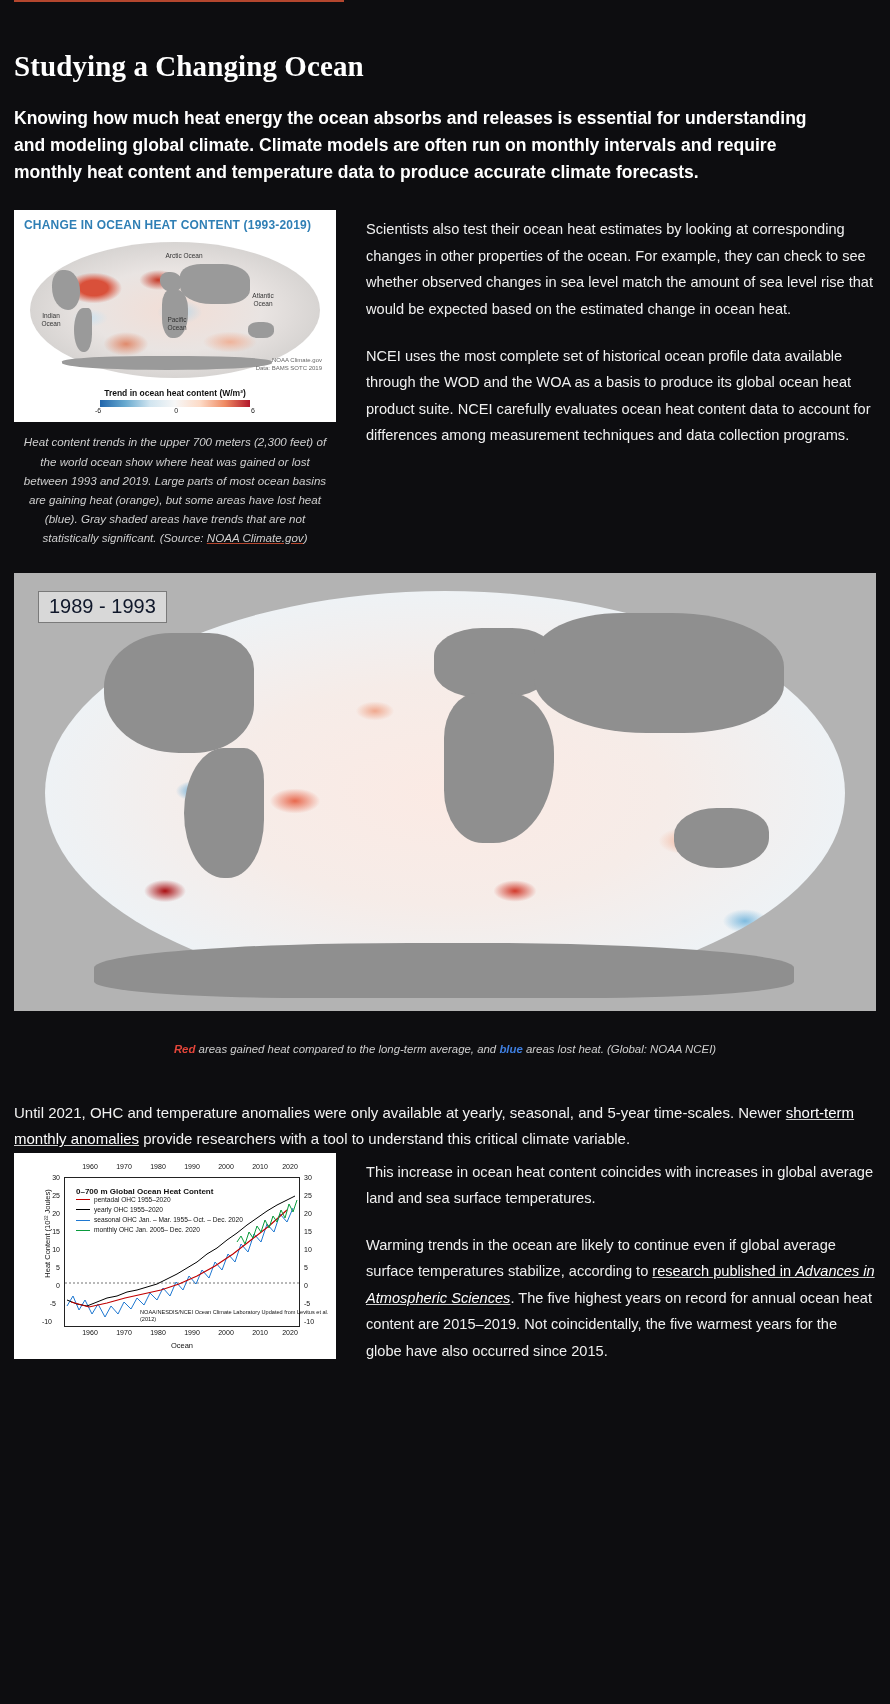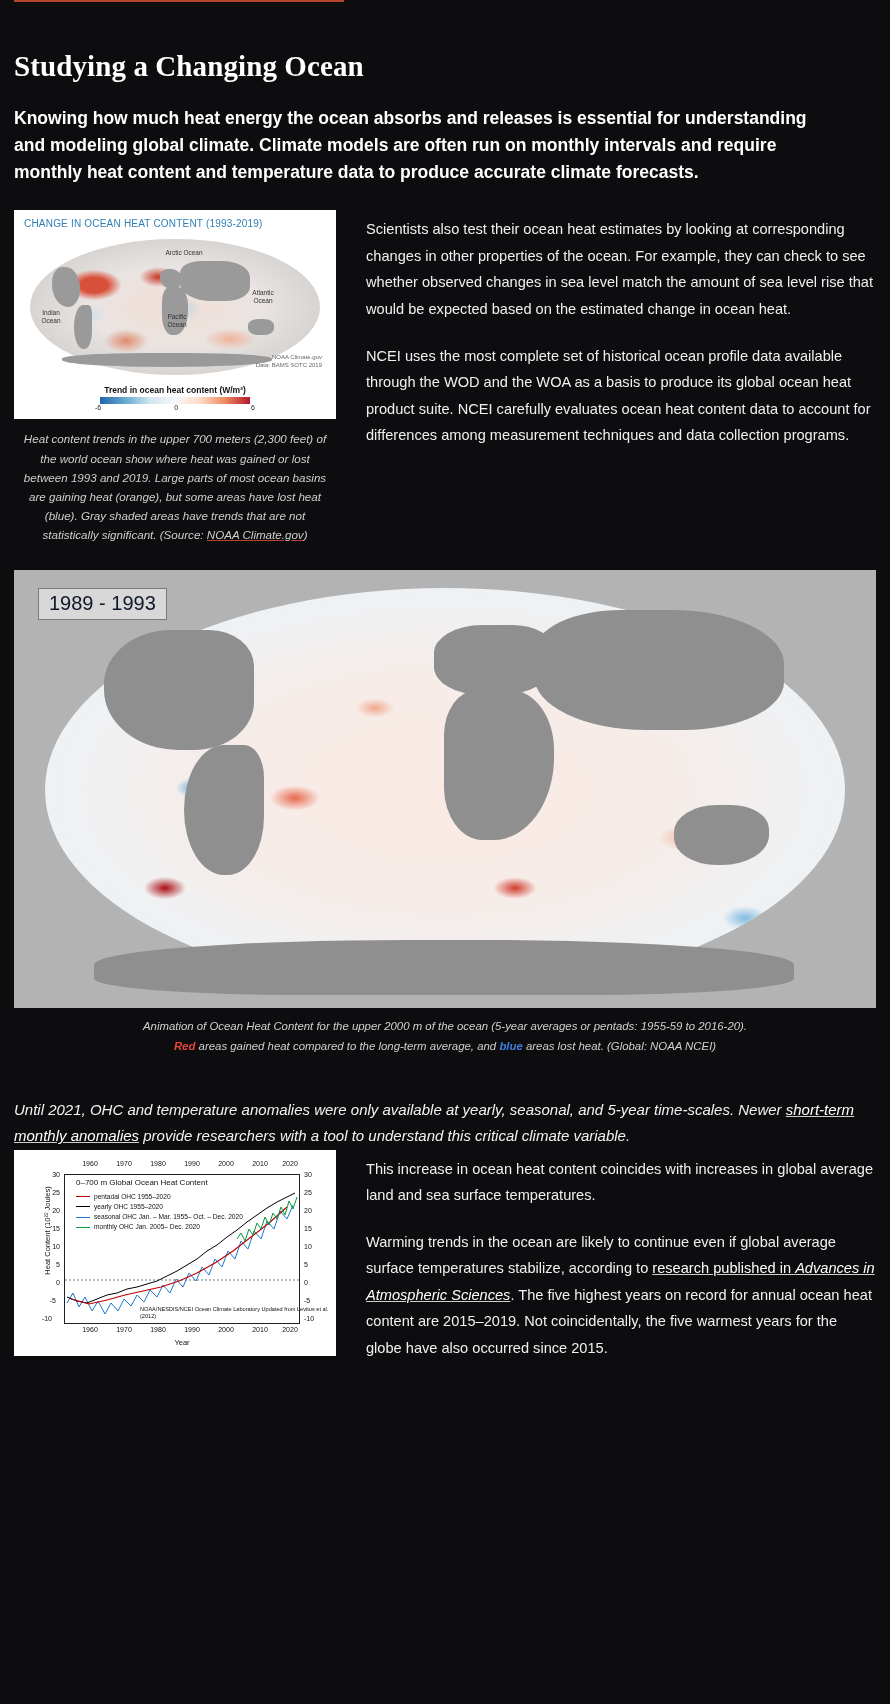--- a/index.html
+++ b/index.html
@@ -55,22 +55,22 @@
   .col-right p:last-child { margin-bottom: 0; }
 
   .figure-card {
     background: #ffffff;
     color: #111;
     width: 322px;
     padding: 6px 8px 8px 8px;
   }
   .fig-title {
     color: #2f7fb5;
-    font-size: 10px;
-    font-weight: 400;
+    font-size: 12px;
+    font-weight: 700;
     letter-spacing: 0.2px;
     margin: 2px 0 2px 2px;
   }
 
   
   .map1-wrap { position: relative; width: 306px; height: 152px; background: #fff; overflow: hidden;}
   .globe1 {
     position: absolute; left: 8px; top: 8px;
     width: 290px; height: 136px;
     background:
@@ -135,37 +135,37 @@
     font-size: 20px; padding: 3px 10px 4px 10px;
     border: 1px solid #7a7a7a;
   }
   .big-caption {
     font-size: 11.4px; font-style: italic; color: #d0d0d0;
     text-align: center; line-height: 1.75; margin: 9px 40px 0 40px;
   }
   .big-caption .red { color:#e2453a; font-weight:700; font-style:italic;}
   .big-caption .blue { color:#3f7fe0; font-weight:700; font-style:italic;}
 
-  .para-block { margin: 40px 0 0 0; font-style: italic; }
+  .para-block { margin: 40px 0 0 0; }
   .para-block p {
     font-size: 15px; line-height: 1.75; margin: 0; color:#f2f2f2;
   }
   .para-block a { color:#ffffff; text-decoration: underline; text-decoration-color:#cfcfcf;}
 
   .subhead {
     font-size: 17.5px; font-weight: 700; line-height: 1.55;
     margin: 30px 0 24px 0; color:#ffffff; max-width: 820px;
   }
   .subhead em { font-style: italic; }
 
   
   .chart-card { background:#ffffff; color:#111; width:322px; padding:6px 6px 4px 6px; }
   .chart-area { position:relative; width: 310px; height: 196px; }
   .ch-plot { position:absolute; left:44px; top:18px; width: 236px; height: 150px; border:1px solid #222;}
-  .ch-title { position:absolute; left:56px; top:22px; font-size:8px; font-weight:400; color:#111;}
+  .ch-title { position:absolute; left:56px; top:28px; font-size:8px; font-weight:700; color:#111;}
   .ch-ylab { position:absolute; left:-28px; top:70px; transform:rotate(-90deg); font-size:7.5px; color:#111; width:110px; text-align:center;}
   .ch-xlab { position:absolute; left:44px; top:182px; width:236px; text-align:center; font-size:7.5px; color:#111;}
   .ch-tickL { position:absolute; font-size:7px; color:#111; text-align:right; width:22px;}
   .ch-tickR { position:absolute; font-size:7px; color:#111; text-align:left; width:22px;}
   .ch-tickT { position:absolute; font-size:7px; color:#111; text-align:center; width:30px;}
   .ch-tickB { position:absolute; font-size:7px; color:#111; text-align:center; width:30px;}
   .legend { position:absolute; left:56px; top:36px; font-size:6.6px; color:#111; line-height:1.55;}
   .legend .row { display:flex; align-items:center; gap:4px;}
   .legend .sw { display:inline-block; width:14px; height:0; border-top:1.4px solid #000;}
   .note { position:absolute; left:120px; top:150px; font-size:5.6px; color:#111; line-height:1.35;}
@@ -242,39 +242,39 @@
     <div class="bc" style="left:170px;top:175px;width:80px;height:130px;border-radius:50% 25% 45% 50%;"></div>
     <div class="bc" style="left:420px;top:55px;width:120px;height:70px;border-radius:40% 35% 45% 40%;"></div>
     <div class="bc" style="left:430px;top:120px;width:110px;height:150px;border-radius:30% 40% 55% 35%;"></div>
     <div class="bc" style="left:520px;top:40px;width:250px;height:120px;border-radius:35% 45% 40% 45%;"></div>
     <div class="bc" style="left:660px;top:235px;width:95px;height:60px;border-radius:45% 40% 50% 45%;"></div>
     <div class="bc" style="left:80px;top:370px;width:700px;height:55px;border-radius:45% 45% 30% 30%;"></div>
     <div class="year-badge">1989 - 1993</div>
   </div>
 
   <div class="big-caption">
-    <span>Animation of Ocean Heat Content for the upper 2000 m of the ocean (5-year averages or pentads: 1955-59 to 2016-20).</span><br>
+    <br>
     <span class="red">Red</span><span> areas gained heat compared to the long-term average, and </span><span class="blue">blue</span><span> areas lost heat. (Global: NOAA NCEI)</span>
   </div>
 
   <div class="para-block">
     <p>
       <span>Until 2021, OHC and temperature anomalies were only available at yearly, seasonal, and 5-year time-scales. Newer </span><a href="#">short-term monthly anomalies</a><span> provide researchers with a tool to understand this critical climate variable.</span>
     </p>
   </div>
 
 
   <div class="two-col">
 
     <div class="col-left">
       <div class="chart-card">
         <div class="chart-area">
 
           <div class="ch-ylab">Heat Content (10²² Joules)</div>
-          <div class="ch-xlab">Year</div>
+          <div class="ch-xlab">Ocean</div>
 
           <div class="ch-tickT" style="left:55px;top:4px;">1960</div>
           <div class="ch-tickT" style="left:89px;top:4px;">1970</div>
           <div class="ch-tickT" style="left:123px;top:4px;">1980</div>
           <div class="ch-tickT" style="left:157px;top:4px;">1990</div>
           <div class="ch-tickT" style="left:191px;top:4px;">2000</div>
           <div class="ch-tickT" style="left:225px;top:4px;">2010</div>
           <div class="ch-tickT" style="left:255px;top:4px;">2020</div>
 
           <div class="ch-tickB" style="left:55px;top:170px;">1960</div>

